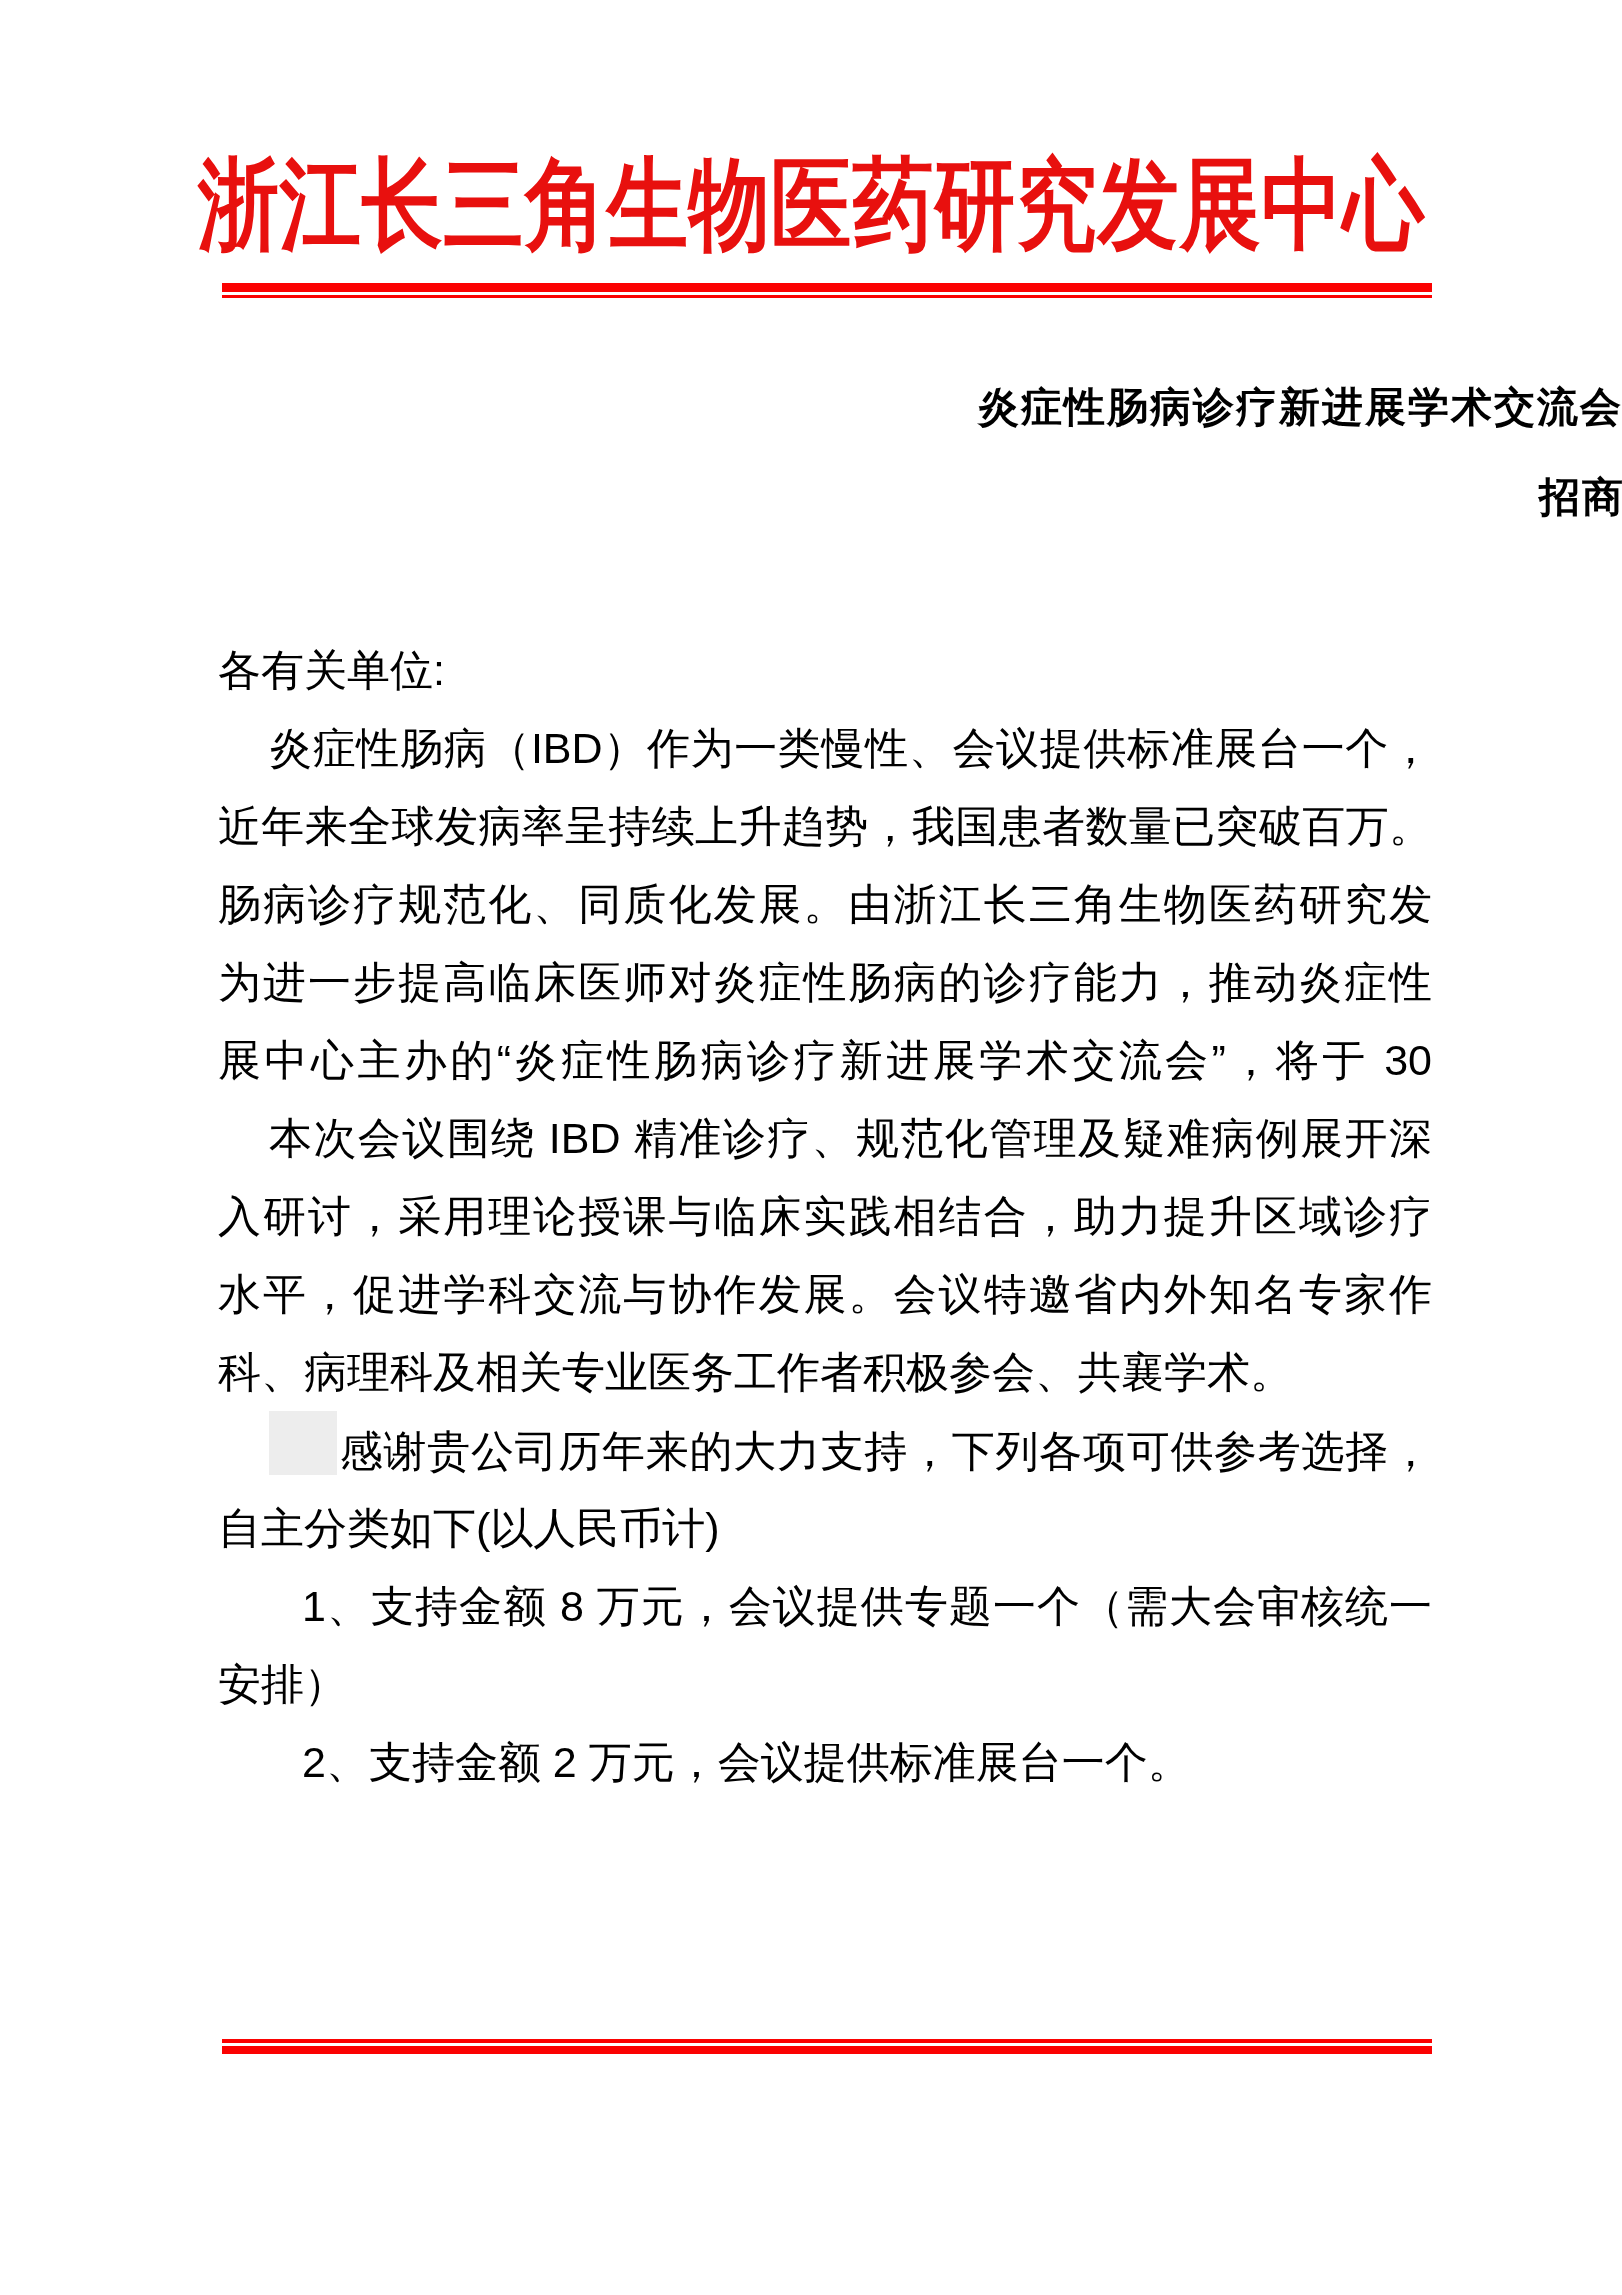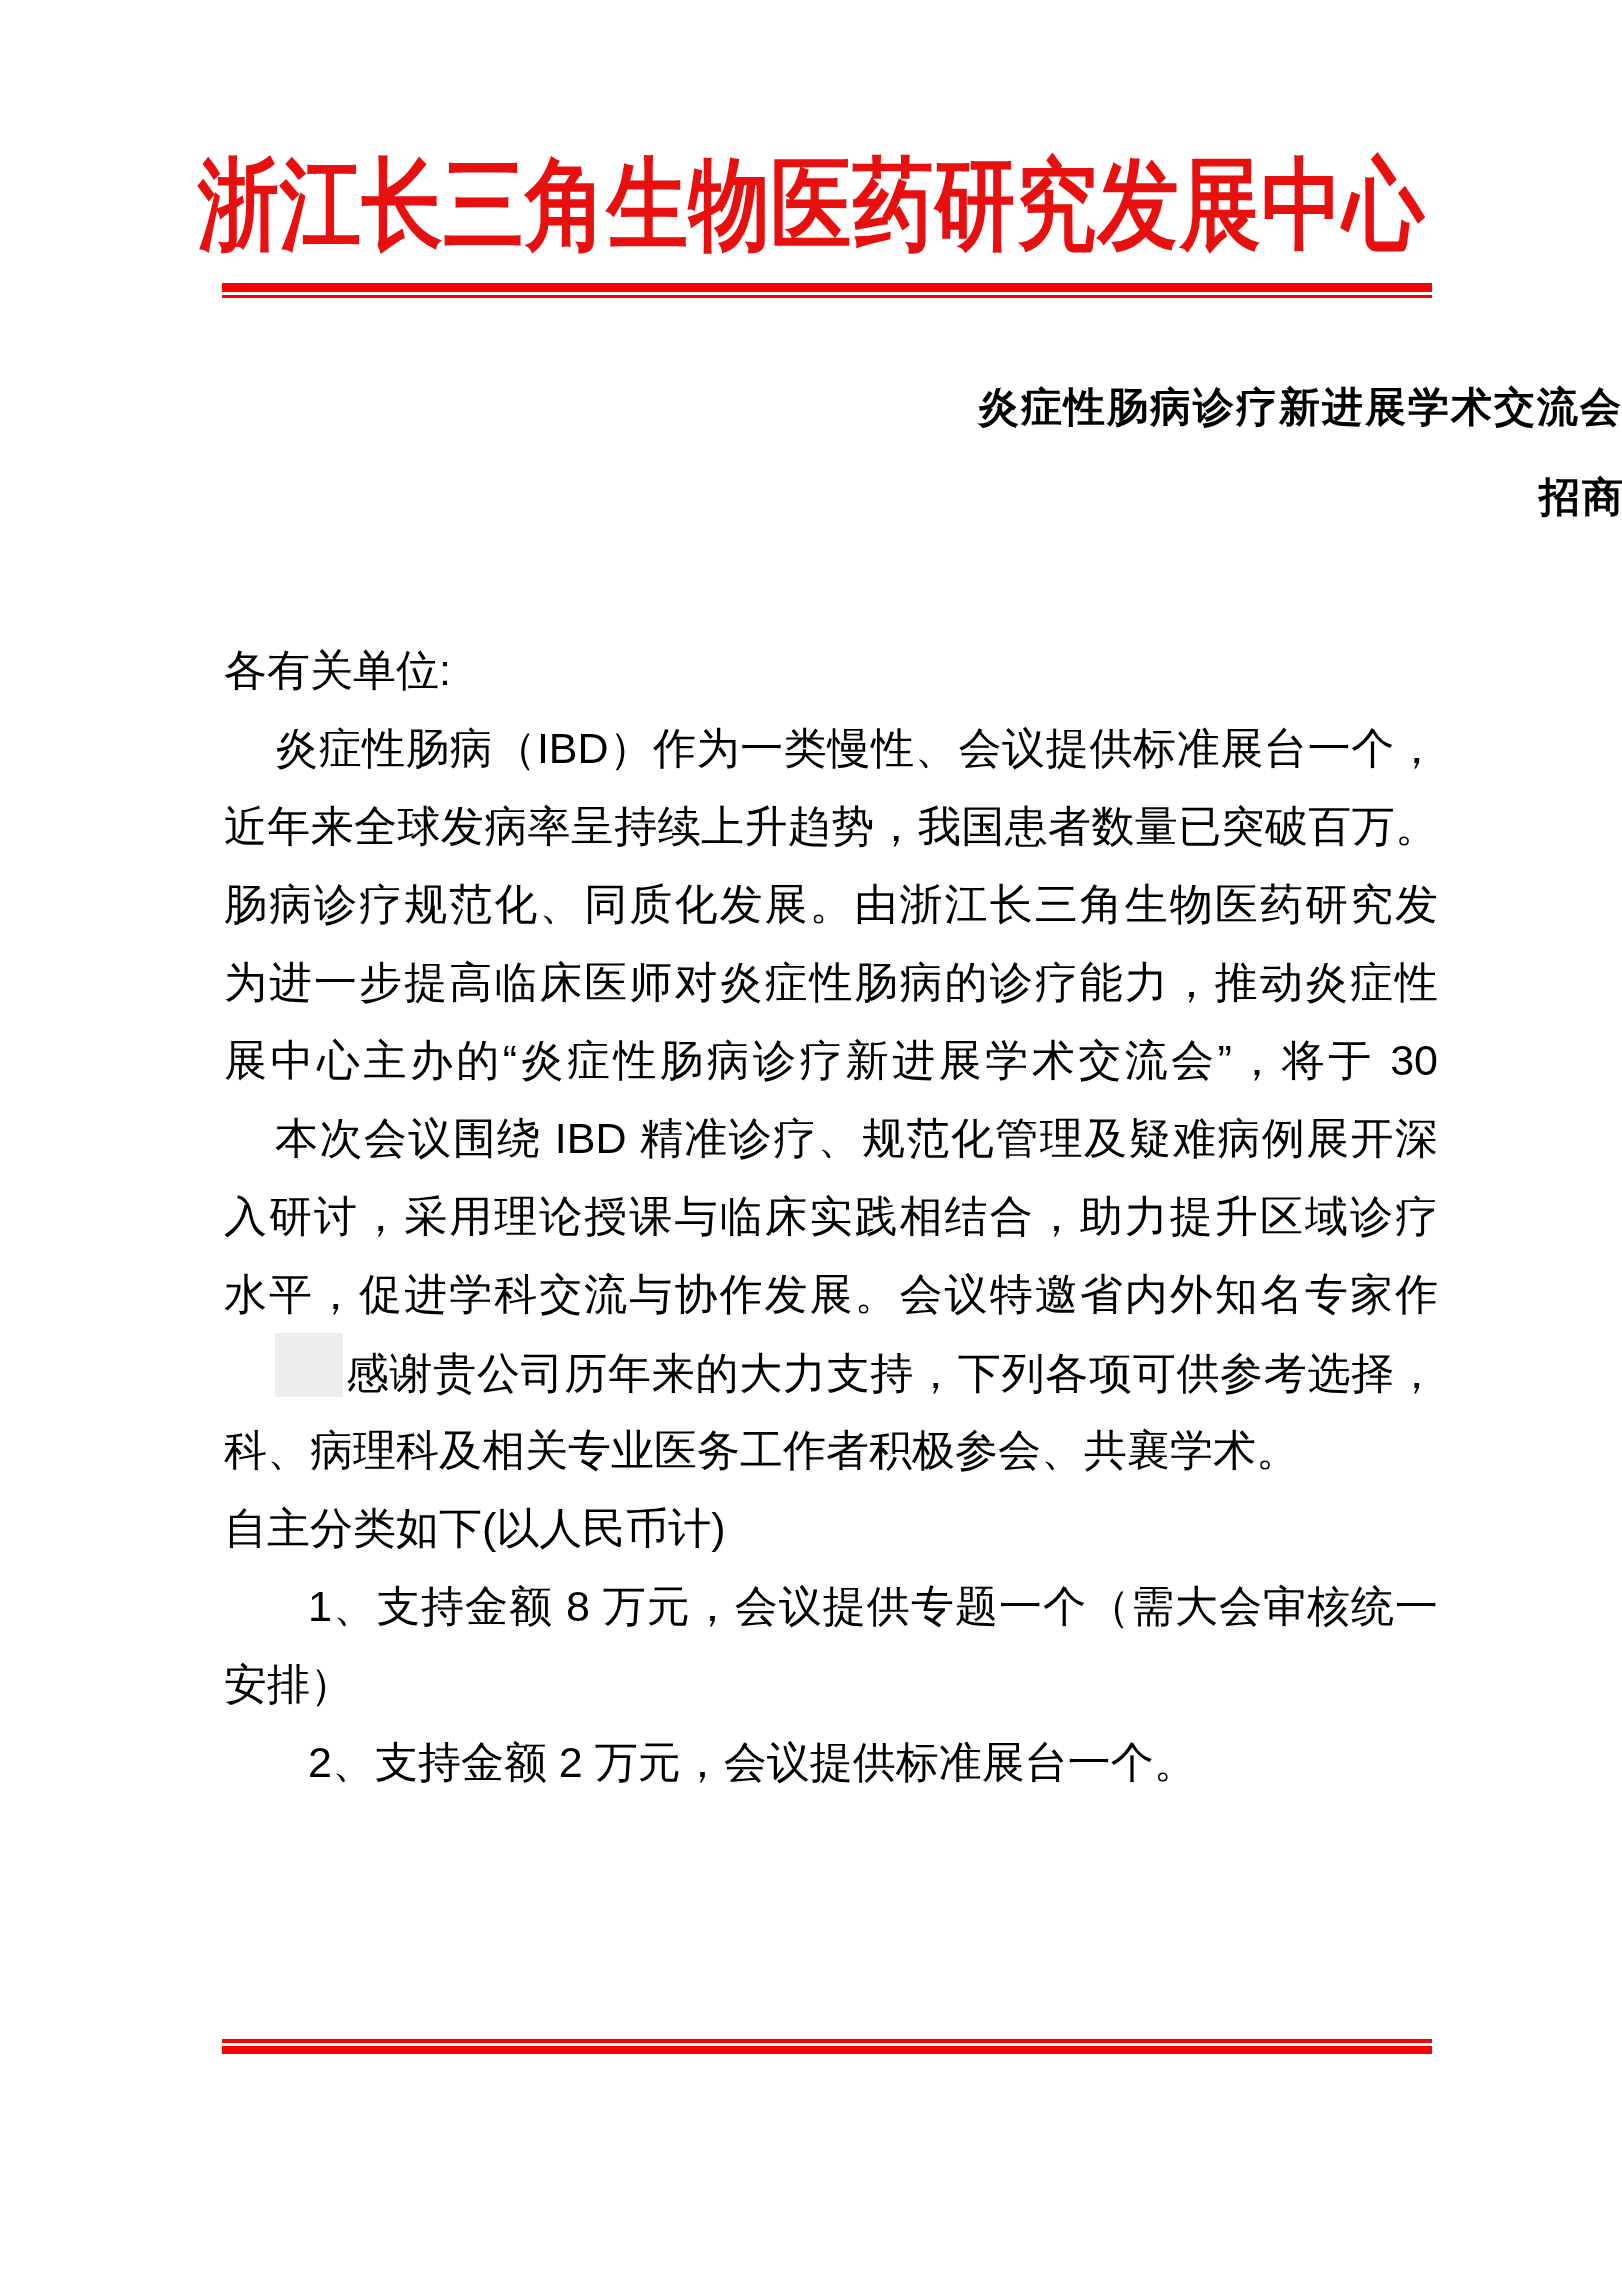--- a/index.html
+++ b/index.html
@@ -64,21 +64,20 @@
   .doc-title{top:374px;}
   .doc-subtitle{top:464px;padding-left:45px;}
   
   .body-text{
     position:absolute;
     left:218px;
     top:631px;
     width:1214px;
     font-size:43px;
     line-height:78px;
-    margin-left:6px;
   }
   .line{
     height:78px;
     white-space:nowrap;
     text-align:justify;
     text-justify:inter-character;
     text-align-last:left;
   }
   .line.fill{text-align-last:justify;}
   .redact-box{
@@ -109,22 +108,22 @@
   <div class="body-text">
       <div class="line"><span>各有关单位:</span></div>
       <div class="line fill" style="padding-left: 51px;"><span>炎症性肠病（IBD）作为一类慢性、会议提供标准展台一个，</span></div>
       <div class="line fill"><span>近年来全球发病率呈持续上升趋势，我国患者数量已突破百万。</span></div>
       <div class="line fill"><span>肠病诊疗规范化、同质化发展。由浙江长三角生物医药研究发</span></div>
       <div class="line fill"><span>为进一步提高临床医师对炎症性肠病的诊疗能力，推动炎症性</span></div>
       <div class="line fill"><span>展中心主办的“炎症性肠病诊疗新进展学术交流会”，将于 30</span></div>
       <div class="line fill" style="padding-left: 51px;"><span>本次会议围绕 IBD 精准诊疗、规范化管理及疑难病例展开深</span></div>
       <div class="line fill"><span>入研讨，采用理论授课与临床实践相结合，助力提升区域诊疗</span></div>
       <div class="line fill"><span>水平，促进学科交流与协作发展。会议特邀省内外知名专家作</span></div>
+      <div class="line"><span>科、病理科及相关专业医务工作者积极参会、共襄学术。</span></div>
       <div class="line fill" style="padding-left: 51px;"><span class="redact-box"></span><span>感谢贵公司历年来的大力支持，下列各项可供参考选择，</span></div>
-      <div class="line"><span>科、病理科及相关专业医务工作者积极参会、共襄学术。</span></div>
       <div class="line"><span>自主分类如下(以人民币计)</span></div>
       <div class="line fill" style="padding-left: 84px;"><span>1、支持金额 8 万元，会议提供专题一个（需大会审核统一</span></div>
       <div class="line"><span>安排）</span></div>
       <div class="line" style="padding-left: 84px;"><span>2、支持金额 2 万元，会议提供标准展台一个。</span></div>
     </div>
 
   <div class="rule rule-bottom">
     <div class="bar thin"></div>
     <div class="bar thick"></div>
   </div>

